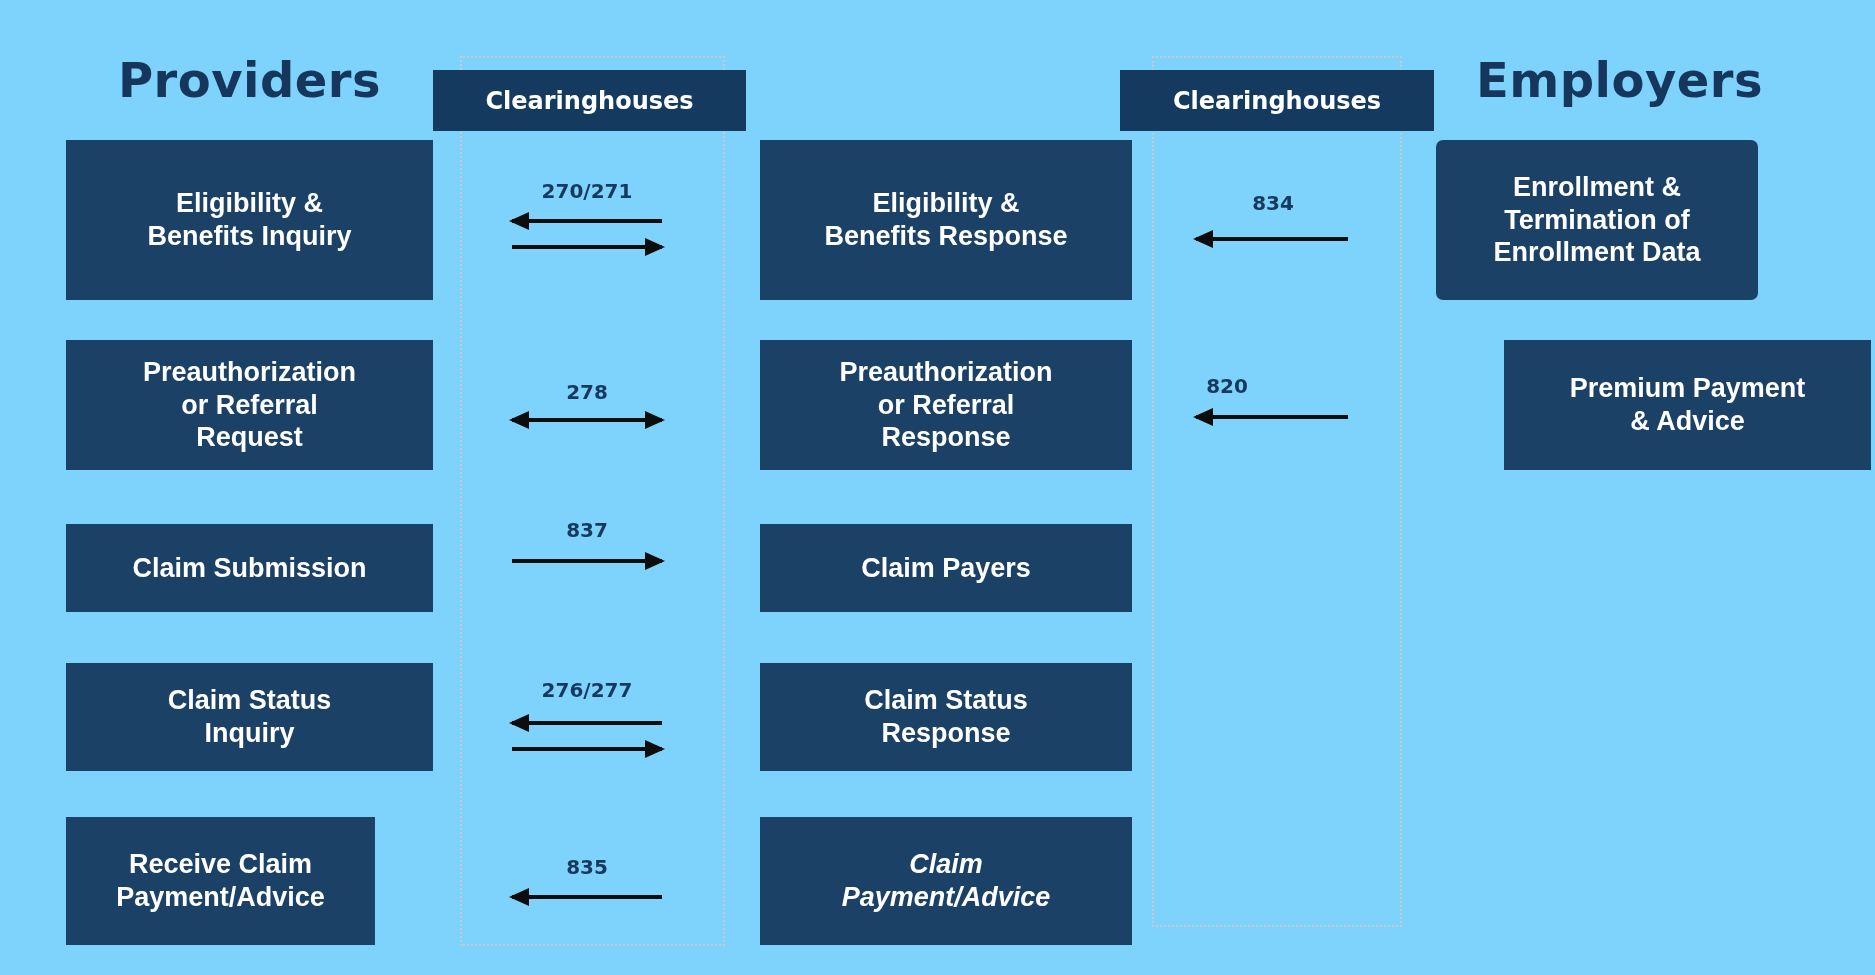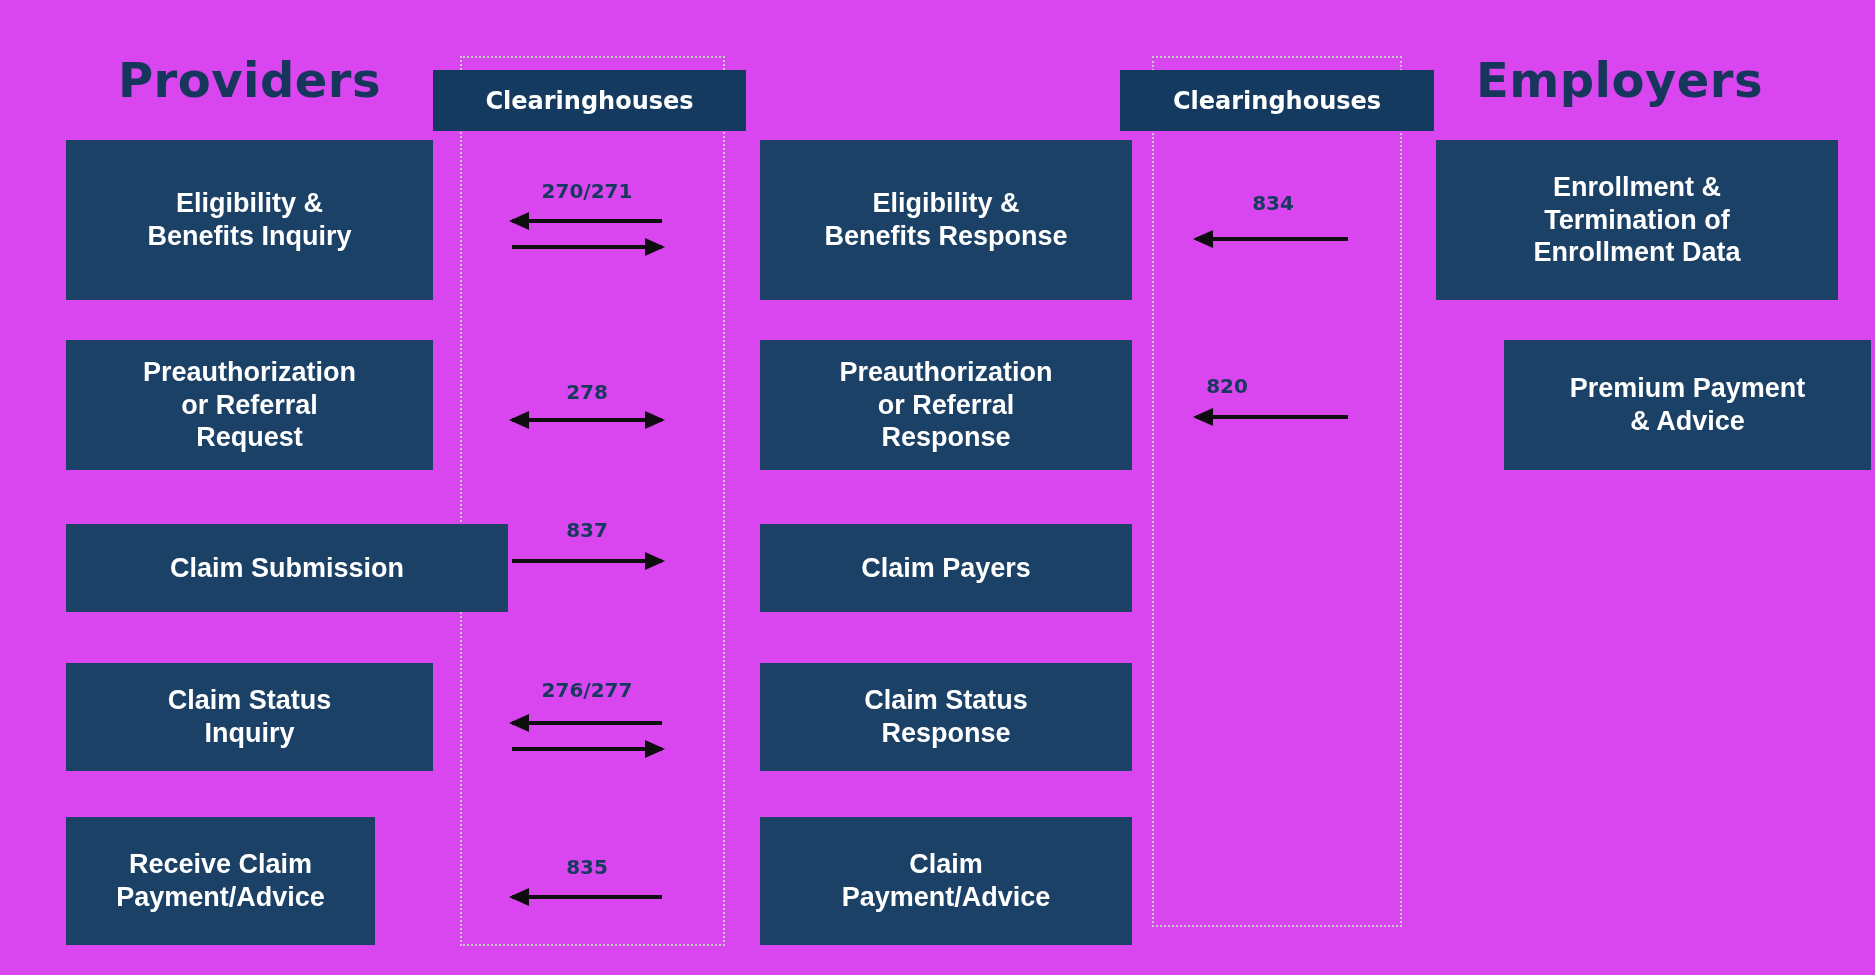--- a/index.html
+++ b/index.html
@@ -1,20 +1,20 @@
 <!DOCTYPE html>
 <html><head>
 <meta charset="utf-8">
 <style>
   html, body { margin: 0; padding: 0; background: #ffffff; }
   #stage {
     position: relative;
     width: 1875px;
     height: 975px;
-    background: #d946ef;
+    background: #7dd3fc;
     overflow: hidden;
     font-family: "Liberation Sans", sans-serif;
   }
 
   
   .heading {
     position: absolute;
     top: 48px;
     height: 64px;
     line-height: 64px;
@@ -131,21 +131,21 @@
 
   <div class="colbox" style="left:66px; top:140px; width:367px; height:160px;">
     <span>Eligibility &amp;
 Benefits Inquiry</span>
   </div>
   <div class="colbox" style="left:66px; top:340px; width:367px; height:130px;">
     <span>Preauthorization
 or Referral
 Request</span>
   </div>
-  <div class="colbox" style="left:66px; top:524px; width:442px; height:88px;">
+  <div class="colbox" style="left:66px; top:524px; width:367px; height:88px;">
     <span>Claim Submission</span>
   </div>
   <div class="colbox" style="left:66px; top:663px; width:367px; height:108px;">
     <span>Claim Status
 Inquiry</span>
   </div>
   <div class="colbox" style="left:66px; top:817px; width:309px; height:128px;">
     <span>Receive Claim
 Payment/Advice</span>
   </div>
@@ -159,26 +159,26 @@
 or Referral
 Response</span>
   </div>
   <div class="colbox" style="left:760px; top:524px; width:372px; height:88px;">
     <span>Claim Payers</span>
   </div>
   <div class="colbox" style="left:760px; top:663px; width:372px; height:108px;">
     <span>Claim Status
 Response</span>
   </div>
-  <div class="colbox" style="left:760px; top:817px; width:372px; height:128px;">
+  <div class="colbox" style="left:760px; top:817px; width:372px; height:128px;font-style:italic;">
     <span>Claim
 Payment/Advice</span>
   </div>
 
-  <div class="colbox" style="left:1436px; top:140px; width:402px; height:160px;">
+  <div class="colbox" style="left:1436px; top:140px; width:322px; height:160px;border-radius:7px;">
     <span>Enrollment &amp;
 Termination of
 Enrollment Data</span>
   </div>
   <div class="colbox" style="left:1504px; top:340px; width:367px; height:130px;">
     <span>Premium Payment
 &amp; Advice</span>
   </div>
 
   <div class="flow-label" style="left:500px; top:176px;">270/271</div>

